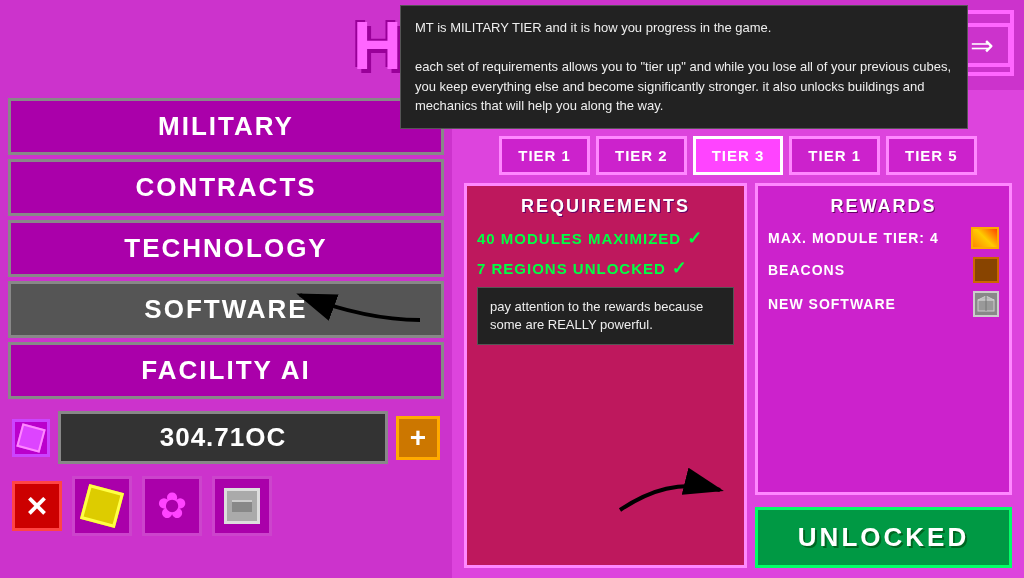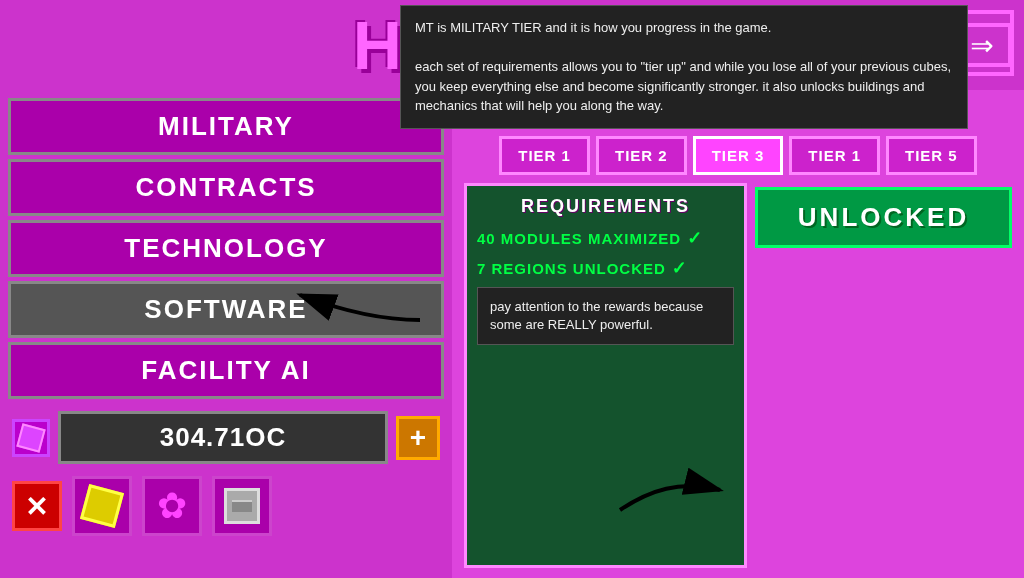--- a/index.html
+++ b/index.html
@@ -263,21 +263,21 @@
 
     
     #req-rewards {
       display: flex;
       gap: 8px;
       flex: 1;
     }
 
     #requirements-box {
       flex: 1;
-      background: #14532d;
+      background: #be185d;
       border: 3px solid #ff88ff;
       padding: 10px;
     }
     #rewards-box {
       flex: 1;
       background: #cc22cc;
       border: 3px solid #ff88ff;
       padding: 10px;
     }
 
@@ -447,20 +447,41 @@
           <span class="req-check">✓</span>
         </div>
         <div class="req-item">
           <span>7 REGIONS UNLOCKED</span>
           <span class="req-check">✓</span>
         </div>
         <div id="note-box">pay attention to the rewards because some are REALLY powerful.</div>
       </div>
 
       <div style="display:flex; flex-direction:column; flex:1; gap:8px;">
+        <div id="rewards-box">
+          <div class="section-title">REWARDS</div>
+          <div class="reward-item">
+            <span>MAX. MODULE TIER: 4</span>
+            <div class="reward-icon"></div>
+          </div>
+          <div class="reward-item">
+            <span>BEACONS</span>
+            <div class="reward-icon-brown"></div>
+          </div>
+          <div class="reward-item">
+            <span>NEW SOFTWARE</span>
+            <div class="reward-icon-box">
+              <svg width="18" height="16" viewBox="0 0 18 16">
+                <rect x="1" y="4" width="16" height="11" fill="#999" stroke="#ccc" stroke-width="1"></rect>
+                <polygon points="1,4 9,0 17,4" fill="#bbb" stroke="#ccc" stroke-width="1"></polygon>
+                <line x1="9" y1="0" x2="9" y2="15" stroke="#777" stroke-width="1"></line>
+              </svg>
+            </div>
+          </div>
+        </div>
         <div id="unlocked-btn">UNLOCKED</div>
       </div>
 
     </div>
   </div>
 </div>
 
 <svg id="arrow-overlay" xmlns="http://www.w3.org/2000/svg">
 
   <defs>

